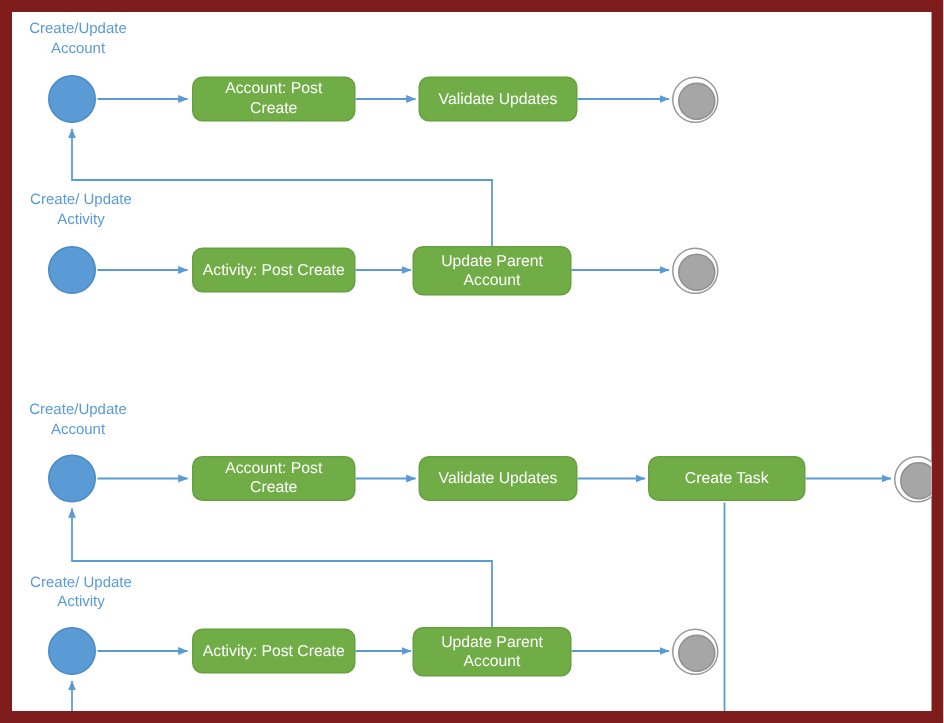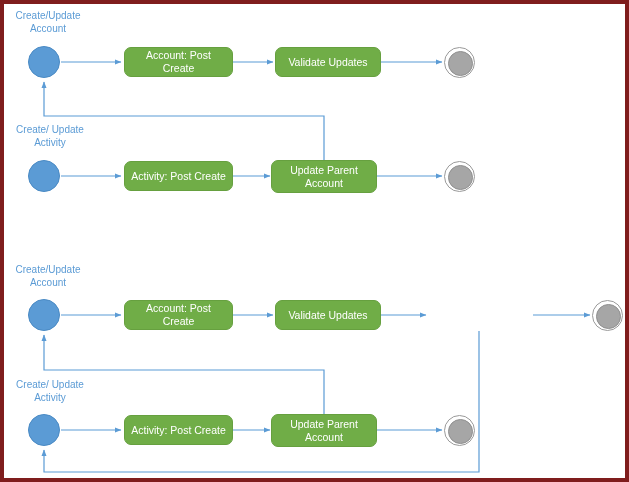--- a/index.html
+++ b/index.html
@@ -8,21 +8,21 @@
     background: #ffffff;
   }
   body {
     font-family: "Liberation Sans", sans-serif;
   }
   #canvas {
     position: relative;
     width: 629px;
     height: 482px;
     background: #ffffff;
-    border: 4px solid #7f1d1d;
+    border: 8px solid #7f1d1d;
     box-sizing: border-box;
     overflow: hidden;
   }
   #svg-layer {
     position: absolute;
     left: 0;
     top: 0;
     width: 629px;
     height: 482px;
   }
@@ -139,20 +139,21 @@
 
   <div class="swim-label" style="left:2px; top:260px; width:84px;">Create/Update
 Account</div>
 
   <div class="node start-node" style="left:24px; top:295px; width:32px; height:32px;"></div>
 
   <div class="node task-box" style="left:120px; top:296px; width:109px; height:30px;">Account: Post Create</div>
 
   <div class="node task-box" style="left:271px; top:296px; width:106px; height:30px;">Validate Updates</div>
 
+  <div class="node task-box" style="left:424px; top:296px; width:105px; height:30px;">Create Task</div>
 
   <div class="node end-node-ring" style="left:588px; top:296px; width:31px; height:31px;">
     <div class="end-node-core" style="left:3px; top:3px; width:23px; height:23px;"></div>
   </div>
 
   <div class="swim-label" style="left:2px; top:375px; width:88px;">Create/ Update
 Activity</div>
 
   <div class="node start-node" style="left:24px; top:410px; width:32px; height:32px;"></div>
 

